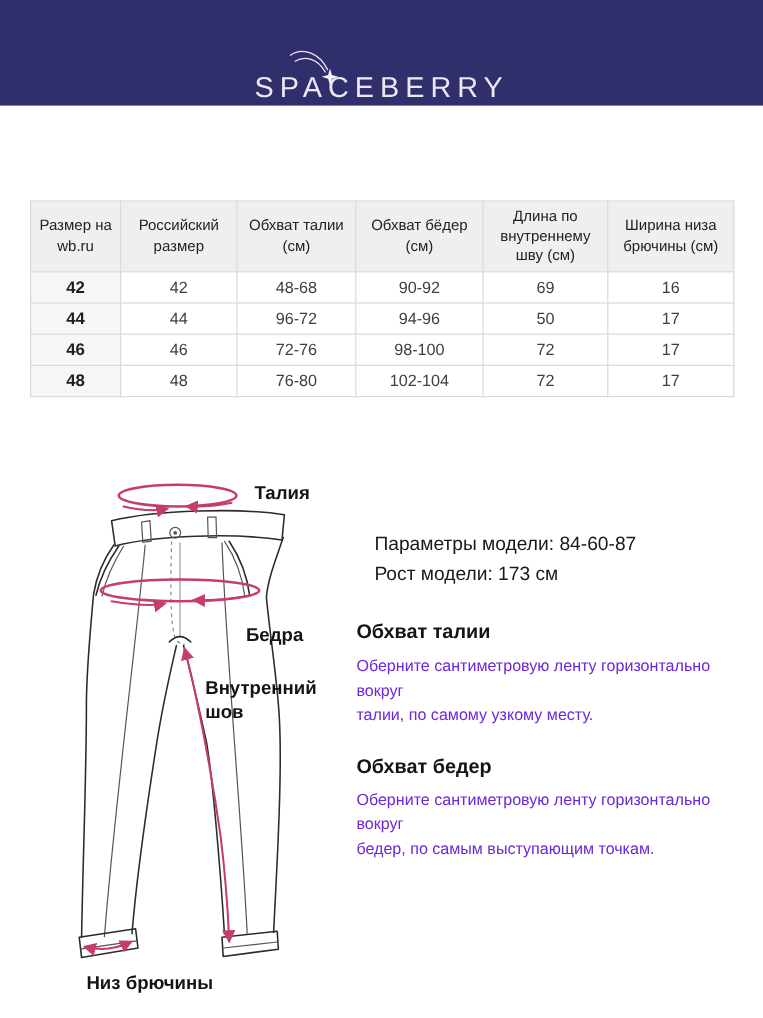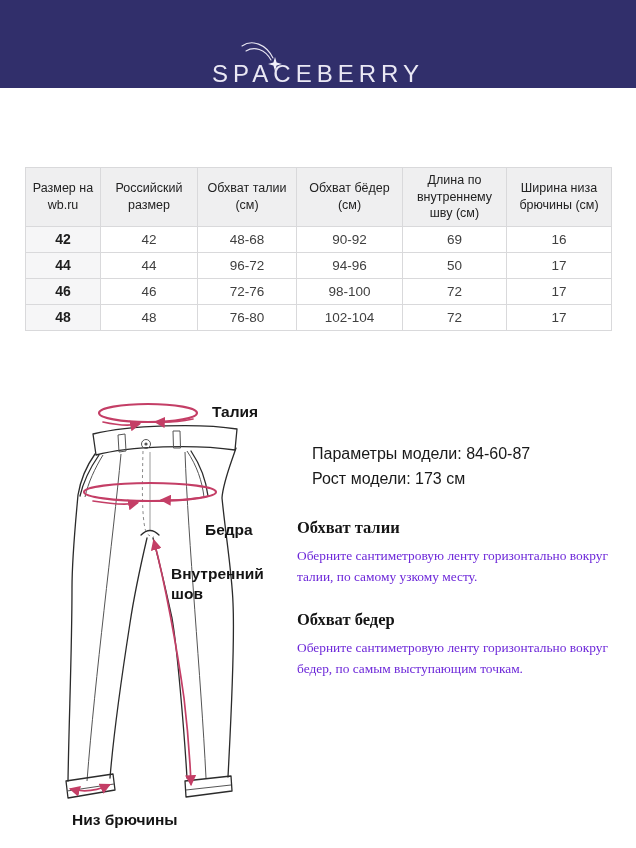--- a/index.html
+++ b/index.html
@@ -49,21 +49,21 @@
   }
   .lbl-waist{left:177px; top:14px;}
   .lbl-hips{left:170px; top:88px;margin-top:44px;}
   .lbl-inseam{left:136px; top:176px; width:112px;}
   .lbl-hem{left:37px; top:422px;}
   
   .info{position:absolute; left:297px; top:441px; width:326px;}
   .model-line{font-size:16px; line-height:25px; color:#191919;}
   .model-line b{font-weight:400;margin-left:15px;}
   .sections{margin-top:27px;}
-  .section{margin-bottom:23px;font-family:Liberation Serif, serif;}
+  .section{margin-bottom:23px;}
   .section h3{font-size:16.5px; font-weight:700; color:#141414; margin:0 0 8px;}
   .section p{
     font-size:13.4px; line-height:20.5px; color:#6d28d9;
     max-width:312px; white-space:pre-line;
   }
 </style>
 </head>
 <body>
 
 <header class="banner">

